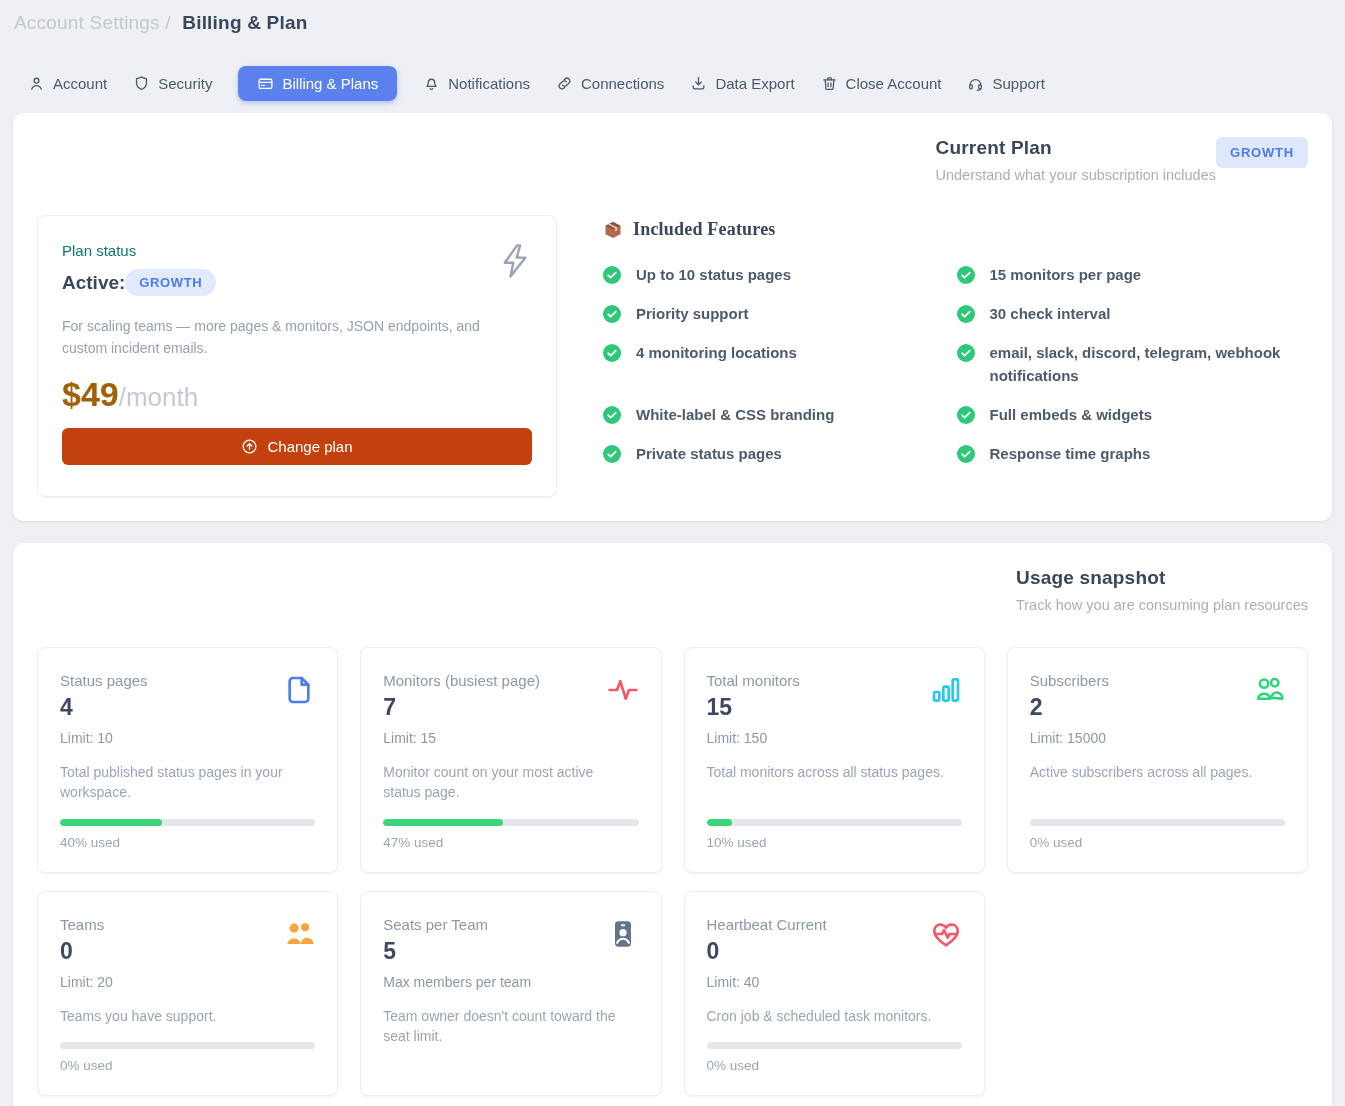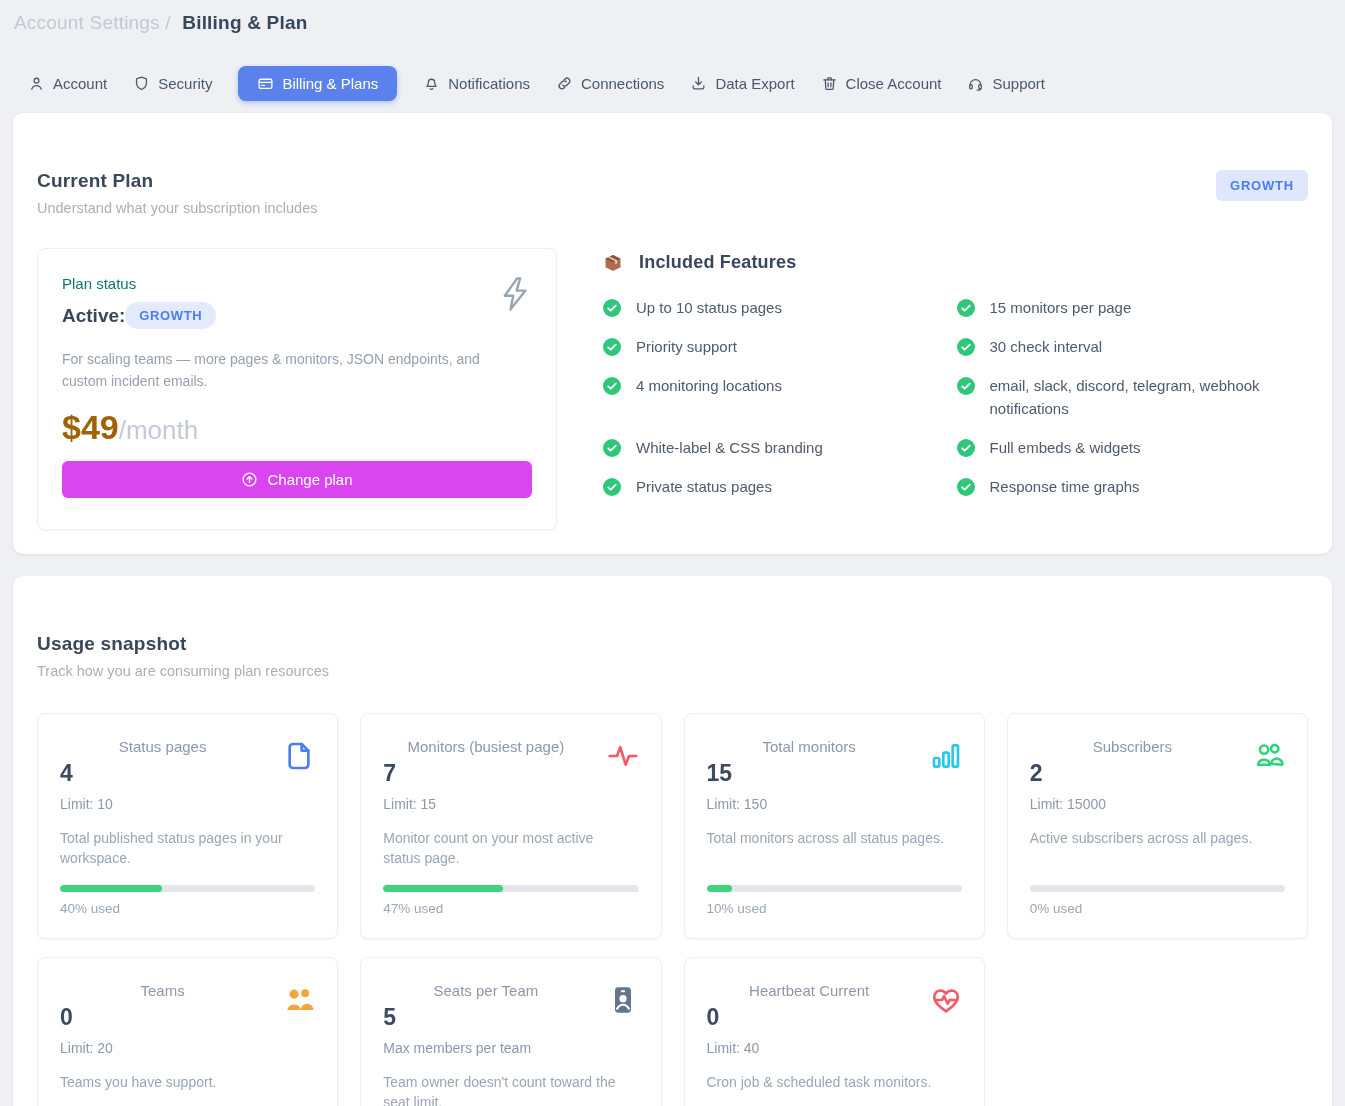--- a/index.html
+++ b/index.html
@@ -27,21 +27,21 @@
   .tab.active {
     background:#5b82ec; color:#fff; padding:9px 19px;
     box-shadow:0 2px 5px rgba(61,104,224,.35);
   }
   
   .section-card {
     background:#fff; margin:12px 13px 0 13px; border-radius:10px;
     box-shadow:0 1px 3px rgba(16,24,40,.08);
     padding:24px;
   }
-  .section-head { display:flex; justify-content:space-between; align-items:flex-start;margin-top:33px; }
+  .section-head { display:flex; justify-content:flex-end; align-items:flex-start; }
   .section-title { font-size:19px; font-weight:600; color:#3a4759; letter-spacing:.2px; }
   .section-subtitle { font-size:14.5px; color:#a8b0bc; margin-top:8px; }
   .plan-badge-top {
     background:#dfe7fc; color:#4c7cf1; font-size:13px; font-weight:600;
     letter-spacing:.8px; padding:8px 14px; border-radius:6px;
   }
   
   .plan-body { display:flex; margin-top:32px; }
   .plan-status-card {
     flex:0 0 520px; min-height:282px; position:relative;
@@ -56,48 +56,48 @@
     background:#e3eafd; color:#4c7cf1; font-size:13px; font-weight:600;
     letter-spacing:.6px; padding:6px 14px; border-radius:15px;
   }
   .plan-desc { font-size:14px; color:#97a1af; line-height:1.55; margin-top:20px; max-width:420px; }
   .plan-price-row { margin-top:16px; }
   .plan-price { font-size:34px; font-weight:700; color:#a16207; }
   .plan-period { font-size:26px; font-weight:400; color:#c3cad6; }
   .change-plan-btn {
     display:flex; align-items:center; justify-content:center; gap:9px;
     width:100%; margin-top:14px; padding:10px 0;
-    background:#d946ef; color:#fff; border:none; border-radius:6px;
+    background:#c2410c; color:#fff; border:none; border-radius:6px;
     font-family:inherit; font-size:15px; font-weight:500; cursor:pointer;
   }
   .change-plan-btn svg { width:17px; height:17px; }
   .zap-corner { position:absolute; top:26px; right:24px; width:34px; height:38px; color:#9aa3b2; }
   .zap-corner svg { width:100%; height:100%; }
   
   .features-block { flex:1; margin-left:46px; padding-top:4px; }
-  .features-head { display:flex; align-items:center; gap:16px; }
+  .features-head { display:flex; align-items:center; gap:10px;font-family:Liberation Serif, serif; }
   .features-title { font-size:18px; font-weight:700; color:#39475a; letter-spacing:.2px; }
   .package-icon { width:20px; height:20px; display:inline-flex; }
   .features-grid {
     display:grid; grid-template-columns:1fr 1fr; column-gap:2px; row-gap:17px;
     margin-top:24px;
   }
   .feature-item { display:flex; align-items:flex-start; gap:15px; }
   .feature-item .check-icon { flex:0 0 18px; width:18px; height:18px; margin-top:2px; }
-  .feature-label { font-size:15px; color:#4e5b6b; line-height:1.48; max-width:310px; }
+  .feature-label { font-size:15px; color:#4e5b6b; line-height:1.48; max-width:310px;font-weight:bold; }
   
   .usage-section { margin-top:22px; margin-bottom:12px; }
   .metrics-grid { display:grid; grid-template-columns:repeat(4,1fr); gap:18px 22px; margin-top:34px; }
   .metric-card {
     position:relative; display:flex; flex-direction:column;
     border:1px solid #eceff3; border-radius:8px;
     box-shadow:0 1px 2px rgba(16,24,40,.05);
     padding:24px 22px 22px 22px; min-height:196px; background:#fff;
   }
-  .metric-title { font-size:15px; color:#8d98a8; padding-right:50px;text-align:center; }
+  .metric-title { font-size:15px; color:#8d98a8; padding-right:50px; }
   .metric-value { font-size:23px; font-weight:700; color:#3d4961; margin-top:5px; }
   .metric-limit { font-size:14px; color:#8d98a8; margin-top:9px; }
   .metric-desc { font-size:14px; color:#9aa6b4; line-height:1.45; margin-top:16px; padding-right:10px; }
   .metric-icon { position:absolute; top:26px; right:22px; width:32px; height:32px; display:flex; }
   .metric-icon svg { width:100%; height:100%; }
   .metric-progress { margin-top:auto; padding-top:16px; }
   .progress-track { height:7px; background:#e3e7ec; border-radius:4px; overflow:hidden; }
   .progress-fill { height:100%; border-radius:4px; }
   .metric-percent { font-size:13.5px; color:#9aa6b4; margin-top:9px; }
 </style>

